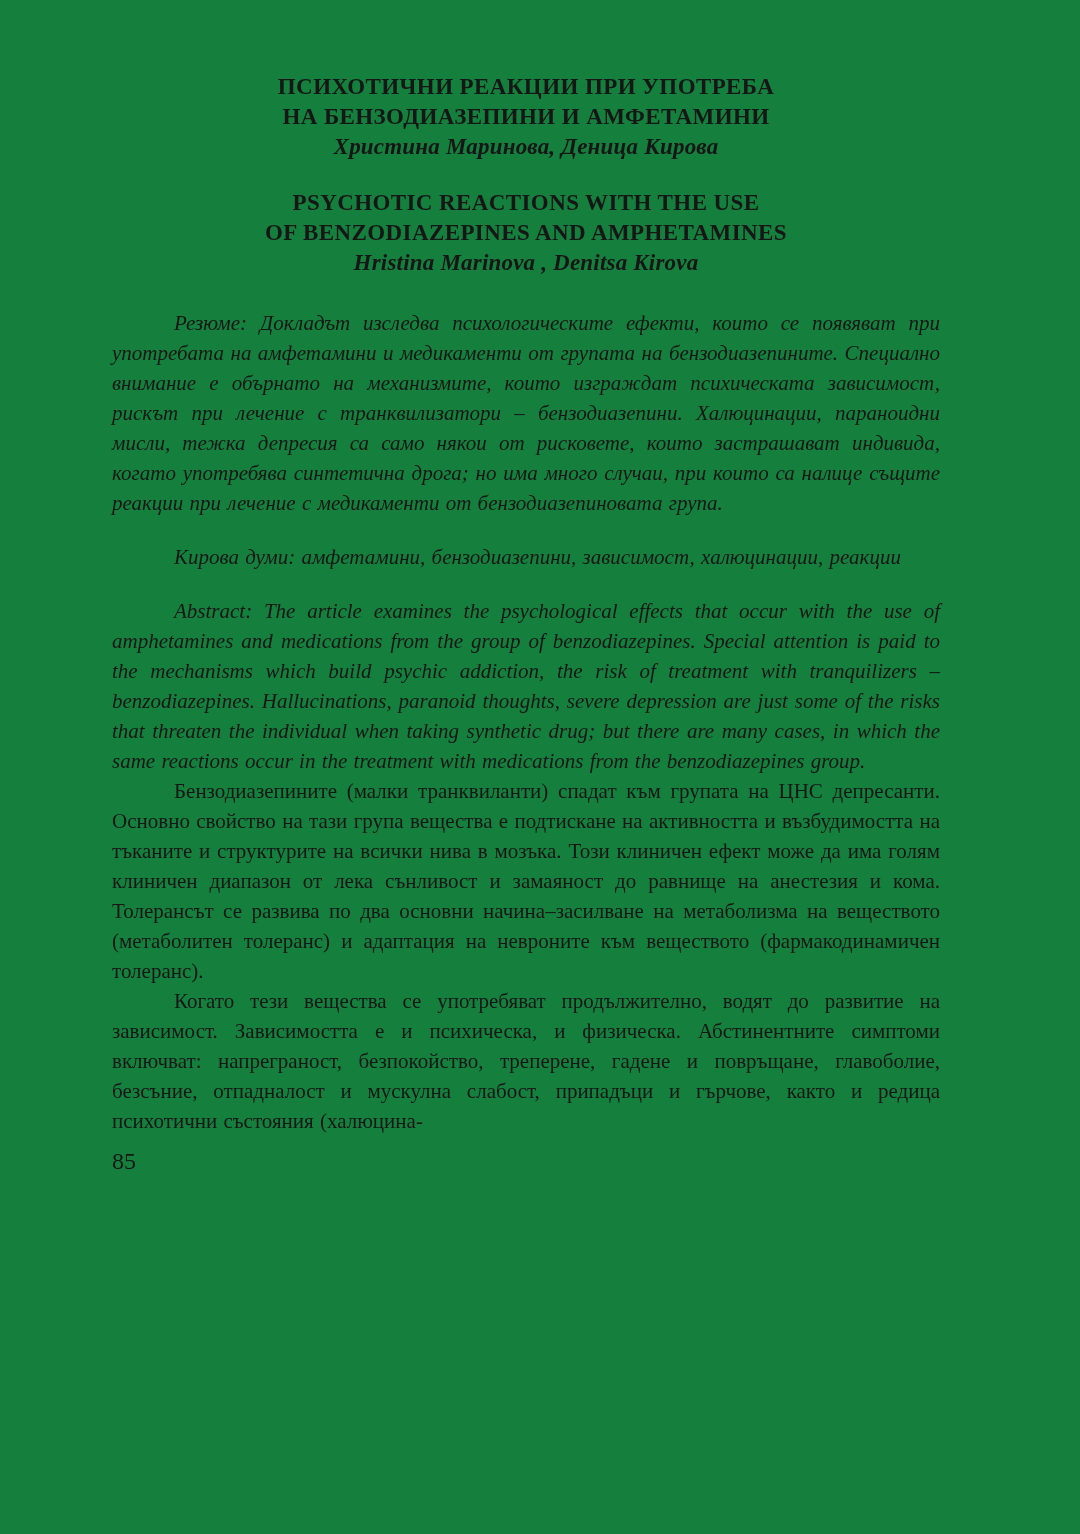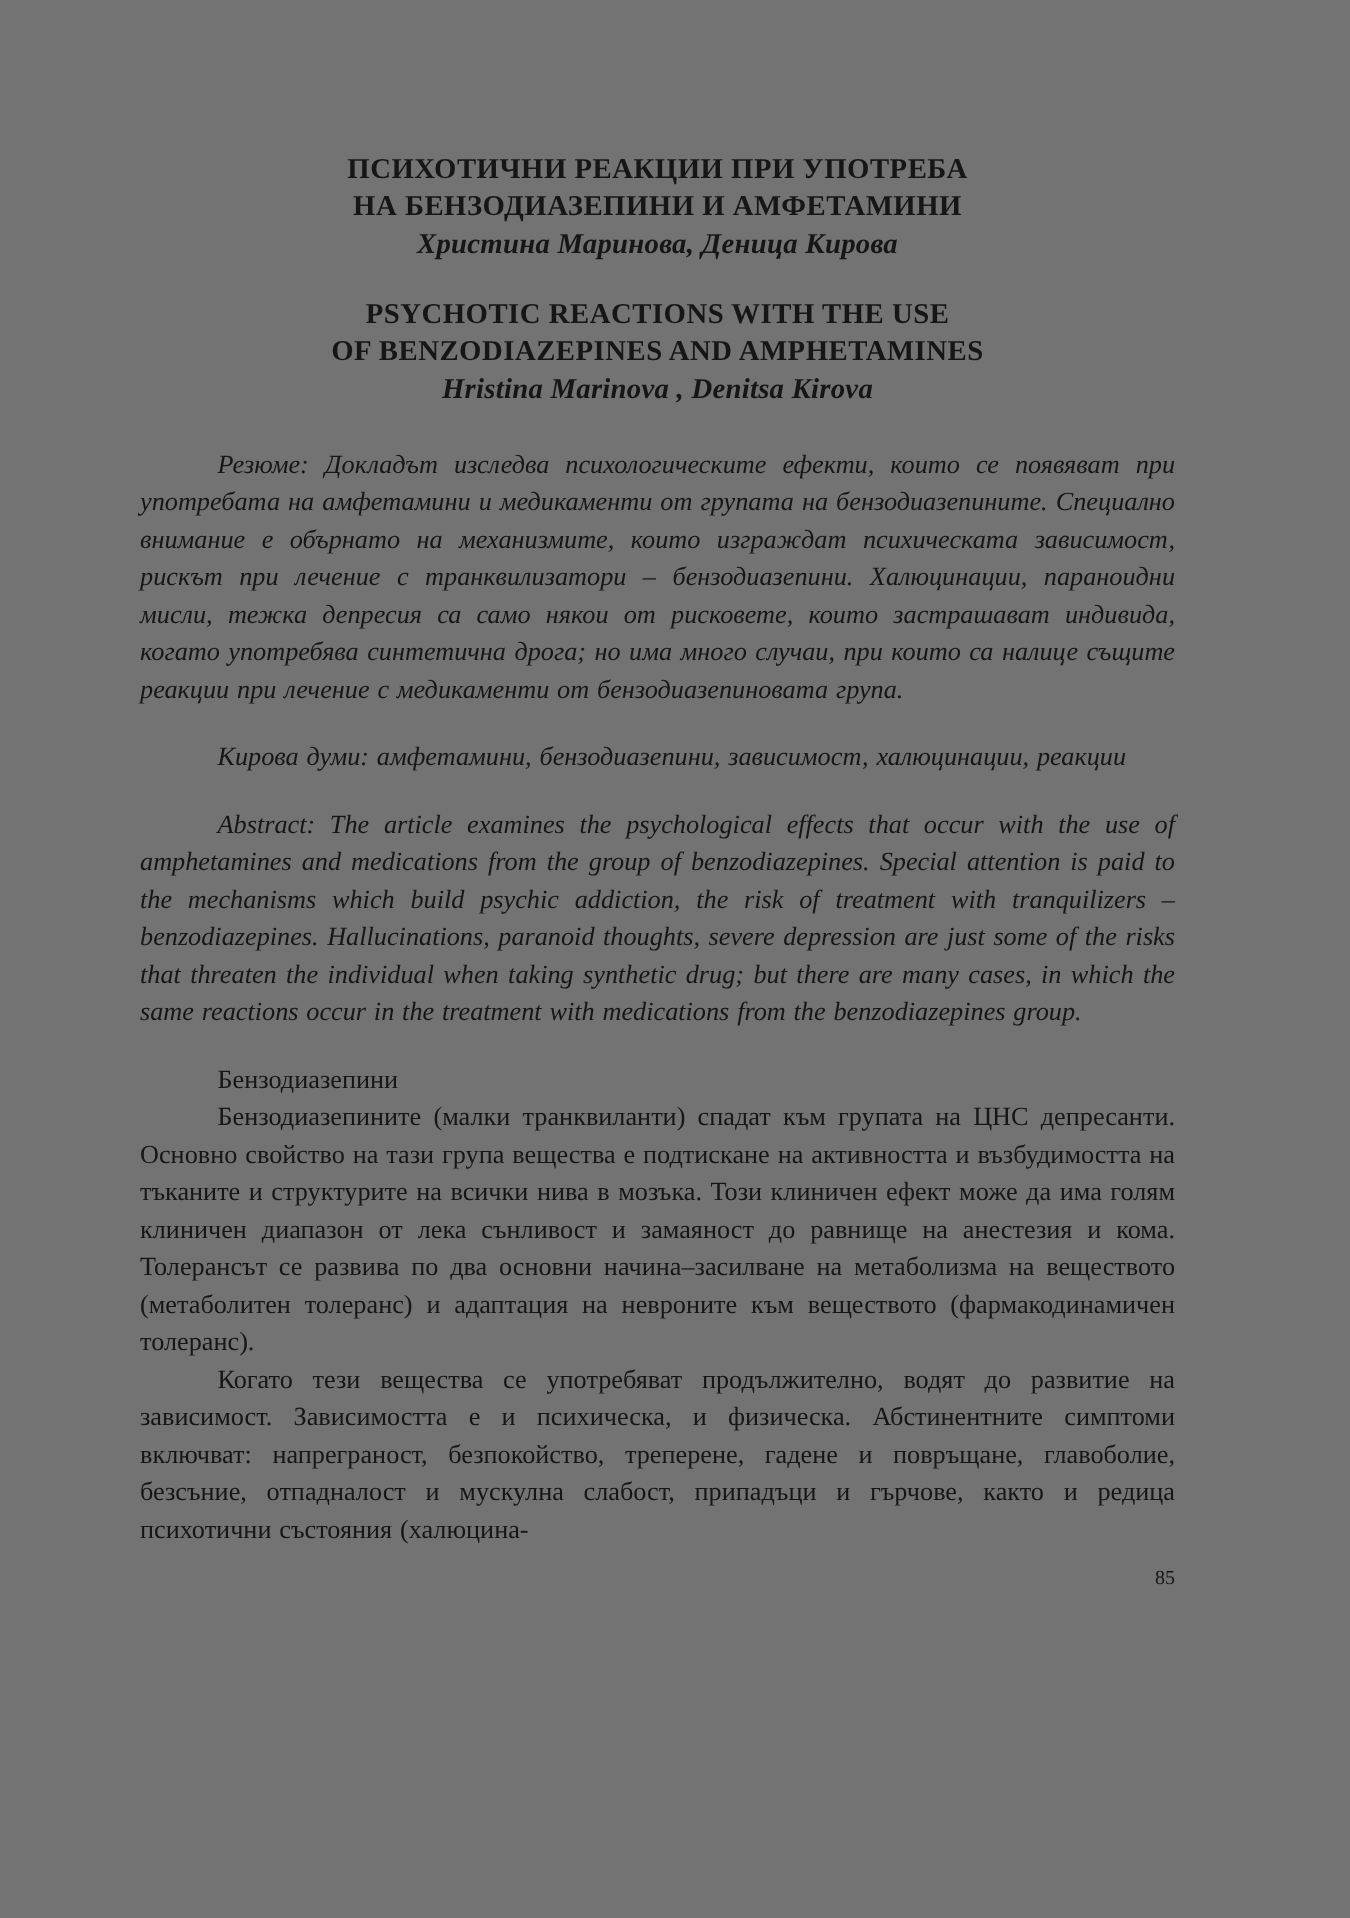--- a/index.html
+++ b/index.html
@@ -1,24 +1,24 @@
 <!DOCTYPE html>
 <html lang="bg"><head>
 <meta charset="utf-8">
 <style>
   html, body { margin: 0; padding: 0; background: #ffffff; }
   .page {
     position: relative;
     width: 1080px;
     height: 1534px;
-    background: #737373;
+    background: #15803d;
     color: #161616;
     font-family: "Liberation Serif", "DejaVu Serif", serif;
     box-sizing: border-box;
-    padding: 120px 140px 0 112px;
+    padding: 72px 140px 0 112px;
     overflow: hidden;
   }
   .title-block {
     text-align: center;
     font-weight: 700;
     font-size: 23px;
     line-height: 30px;
     letter-spacing: 0.4px;
   }
   .title-block .authors {
@@ -34,23 +34,22 @@
     text-indent: 62px;
     word-spacing: 1px;
   }
   .italic { font-style: italic; }
   .lbl { font-weight: 400; }
   .mt-lg { margin-top: 30px; }
   .mt-md { margin-top: 24px; }
   .heading-para { text-align: left; }
   .page-number {
     margin-top: 10px;
-    font-size: 16px;
+    font-size: 24px;
     line-height: 30px;
-    text-align: right;
     text-indent: 0;
   }
 </style>
 </head>
 <body>
 
 <div class="page">
 
   <div class="title-block">
     <div>ПСИХОТИЧНИ РЕАКЦИИ ПРИ УПОТРЕБА</div>
@@ -64,21 +63,20 @@
     <div class="authors">Hristina Marinova , Denitsa Kirova</div>
   </div>
 
   <p class="para italic mt-lg"><span class="lbl">Резюме:</span> <span>Докладът изследва психологическите ефекти, които се появяват при употребата на амфетамини и медикаменти от групата на бензодиазепините. Специално внимание е обърнато на механизмите, които изграждат психическата зависимост, рискът при лечение с транквилизатори – бензодиазепини. Халюцинации, параноидни мисли, тежка депресия са само някои от рисковете, които застрашават индивида, когато употребява синтетична дрога; но има много случаи, при които са налице същите реакции при лечение с медикаменти от бензодиазепиновата група.</span></p>
 
   <p class="para italic mt-md"><span class="lbl">Кирова думи:</span> <span>амфетамини, бензодиазепини, зависимост, халюцинации, реакции</span></p>
 
   <p class="para italic mt-md"><span class="lbl">Abstract:</span> <span>The article examines the psychological effects that occur with the use of amphetamines and medications from the group of benzodiazepines. Special attention is paid to the mechanisms which build psychic addiction, the risk of treatment with tranquilizers – benzodiazepines. Hallucinations, paranoid thoughts, severe depression are just some of the risks that threaten the individual when taking synthetic drug; but there are many cases, in which the same reactions occur in the treatment with medications from the benzodiazepines group.</span></p>
 
 
-  <p class="para heading-para mt-md">Бензодиазепини</p>
 
   <p class="para">Бензодиазепините (малки транквиланти) спадат към групата на ЦНС депресанти. Основно свойство на тази група вещества е подтискане на активността и възбудимостта на тъканите и структурите на всички нива в мозъка. Този клиничен ефект може да има голям клиничен диапазон от лека сънливост и замаяност до равнище на анестезия и кома. Толерансът се развива по два основни начина–засилване на метаболизма на веществото (метаболитен толеранс) и адаптация на невроните към веществото (фармакодинамичен толеранс).</p>
 
   <p class="para">Когато тези вещества се употребяват продължително, водят до развитие на зависимост. Зависимостта е и психическа, и физическа. Абстинентните симптоми включват: напреграност, безпокойство, треперене, гадене и повръщане, главоболие, безсъние, отпадналост и мускулна слабост, припадъци и гърчове, както и редица психотични състояния (халюцина-</p>
 
   <div class="page-number">85</div>
 
 </div>
 
 </body></html>

